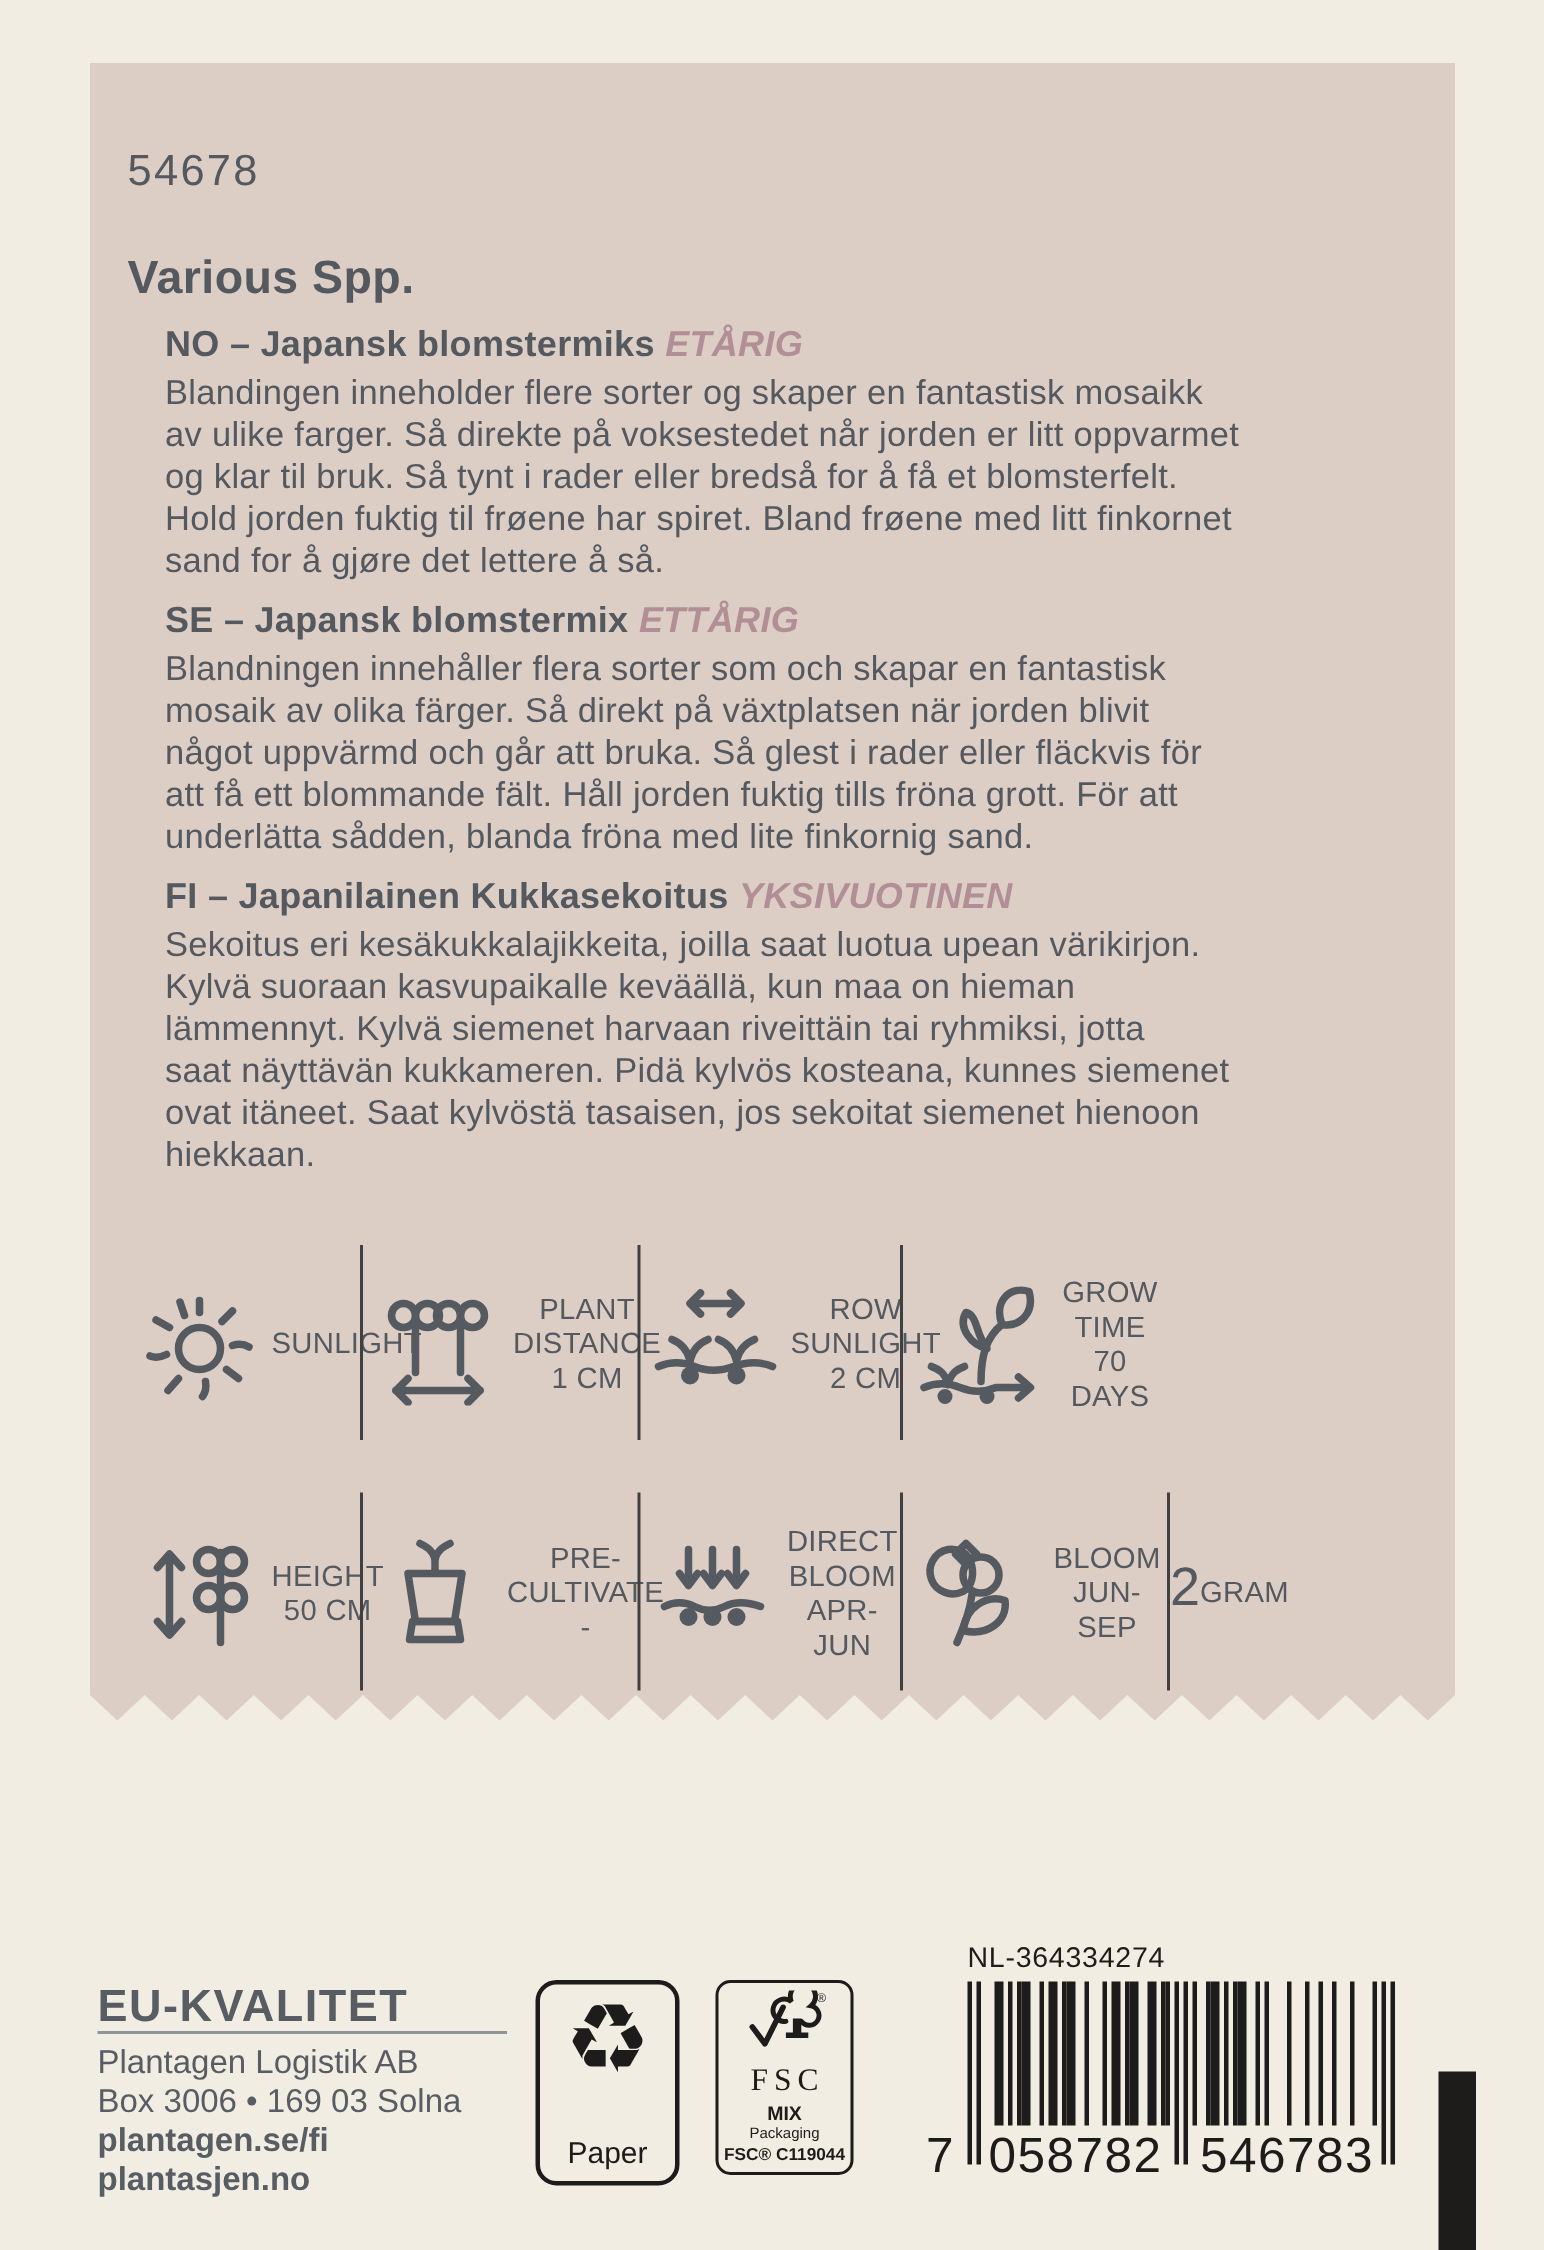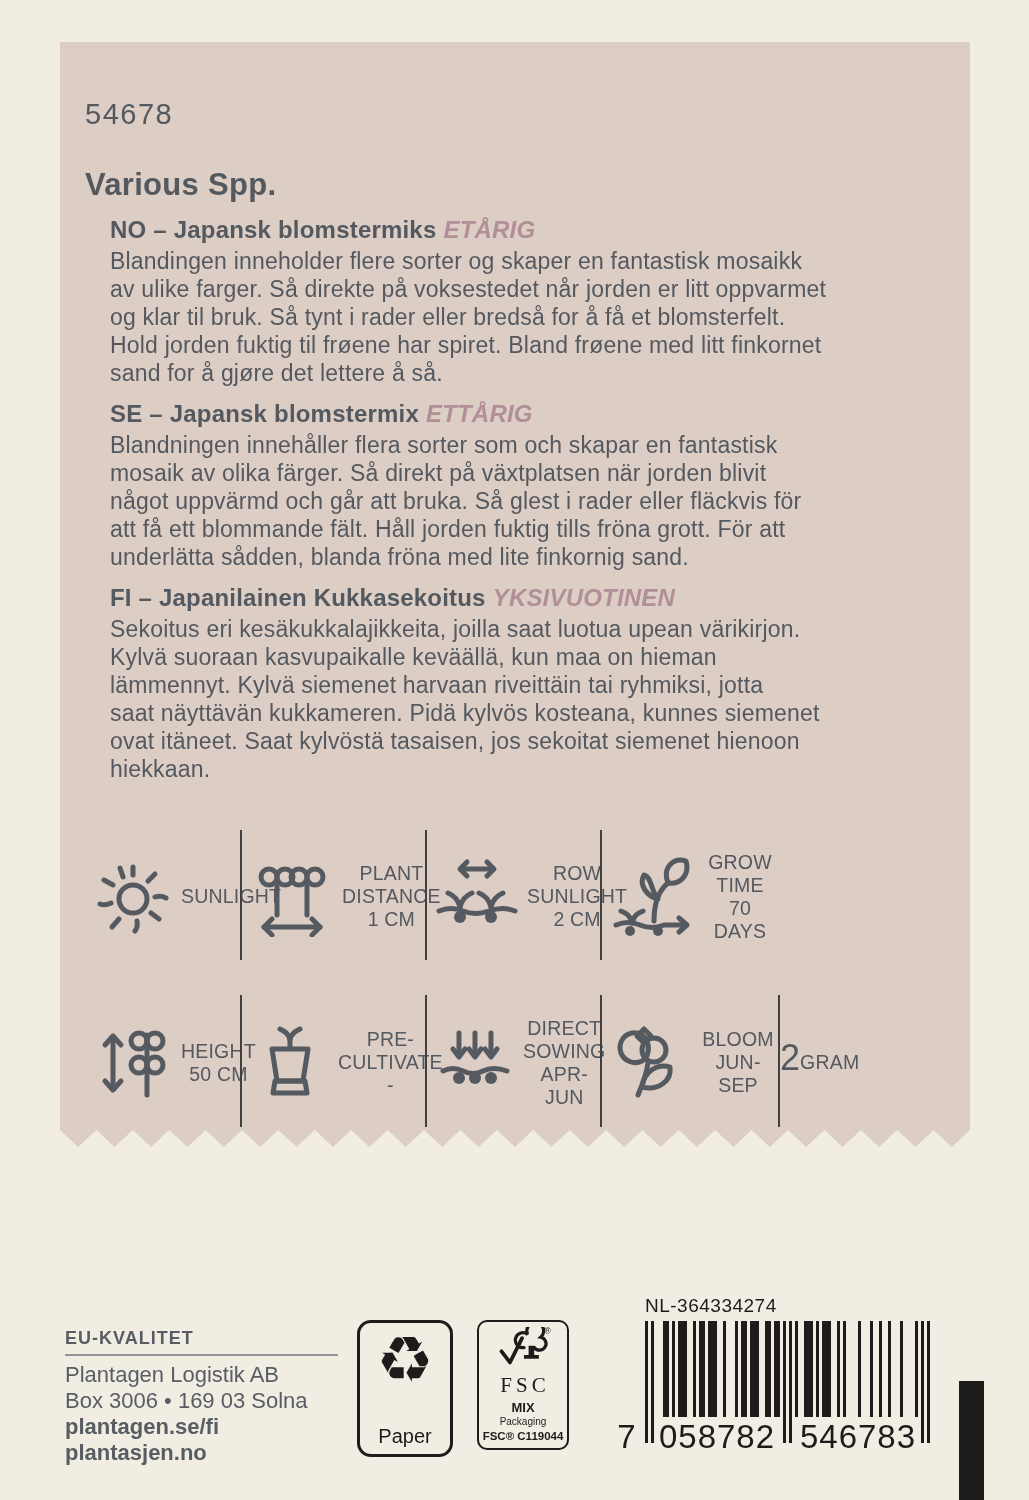--- a/index.html
+++ b/index.html
@@ -45,21 +45,21 @@
   .lbl{margin-top:3px;font-size:19.5px;line-height:23px;text-align:center;letter-spacing:.2px;}
   .bigval{
     height:84px;display:flex;align-items:center;justify-content:center;
     font-size:36px;font-weight:400;padding-bottom:6px;box-sizing:border-box;
   }
   
   .footer-left{
     position:absolute;left:65px;top:1325px;font-size:22px;line-height:26px;color:#585d63;
   }
   .eu{
-    font-size:18px;font-weight:700;letter-spacing:1px;
+    font-size:30px;font-weight:700;letter-spacing:1px;
     border-bottom:2px solid #90949a;padding-bottom:3px;width:273px;margin-bottom:6px;
   }
   .bold{font-weight:700;}
   .recycle-box{
     position:absolute;left:357px;top:1320px;width:96px;height:137px;
     border:3px solid #1d1c1a;border-radius:14px;box-sizing:border-box;
     display:flex;flex-direction:column;align-items:center;justify-content:space-between;
     padding:2px 0 6px;color:#1d1c1a;
   }
   .recycle-glyph{font-size:64px;line-height:1.1;font-family:"DejaVu Sans",sans-serif;}
@@ -246,21 +246,21 @@
             <path d="M42 26 L48 34 L54 26"></path>
         <path d="M64 10 V32"></path>
             <path d="M58 26 L64 34 L70 26"></path>
         <path d="M16 48 Q26 43 36 48 T56 48 T80 48"></path>
         <circle class="fill" cx="32" cy="55" r="6"></circle>
             <circle class="fill" cx="48" cy="55" r="6"></circle>
             <circle class="fill" cx="64" cy="55" r="6"></circle>
       </svg>
         </div>
       <div class="lbl">
-          <div>DIRECT SOWING</div>
+          <div>DIRECT BLOOM</div>
           <div>APR-JUN</div>
         </div>
     </div>
     <div class="cell">
       <div class="icon-box">
           <svg class="ic" width="96" height="80" viewBox="0 0 96 80">
         <path d="M42 6 L49 13 L42 20 L35 13 Z"></path>
         <path d="M30 10 C20 12 16 22 19 30 C22 38 32 42 40 38 C46 35 48 26 45 18 C43 12 36 9 30 10 Z"></path>
         <circle cx="52" cy="27" r="12"></circle>
         <path d="M46 40 C44 54 40 62 36 72"></path>

